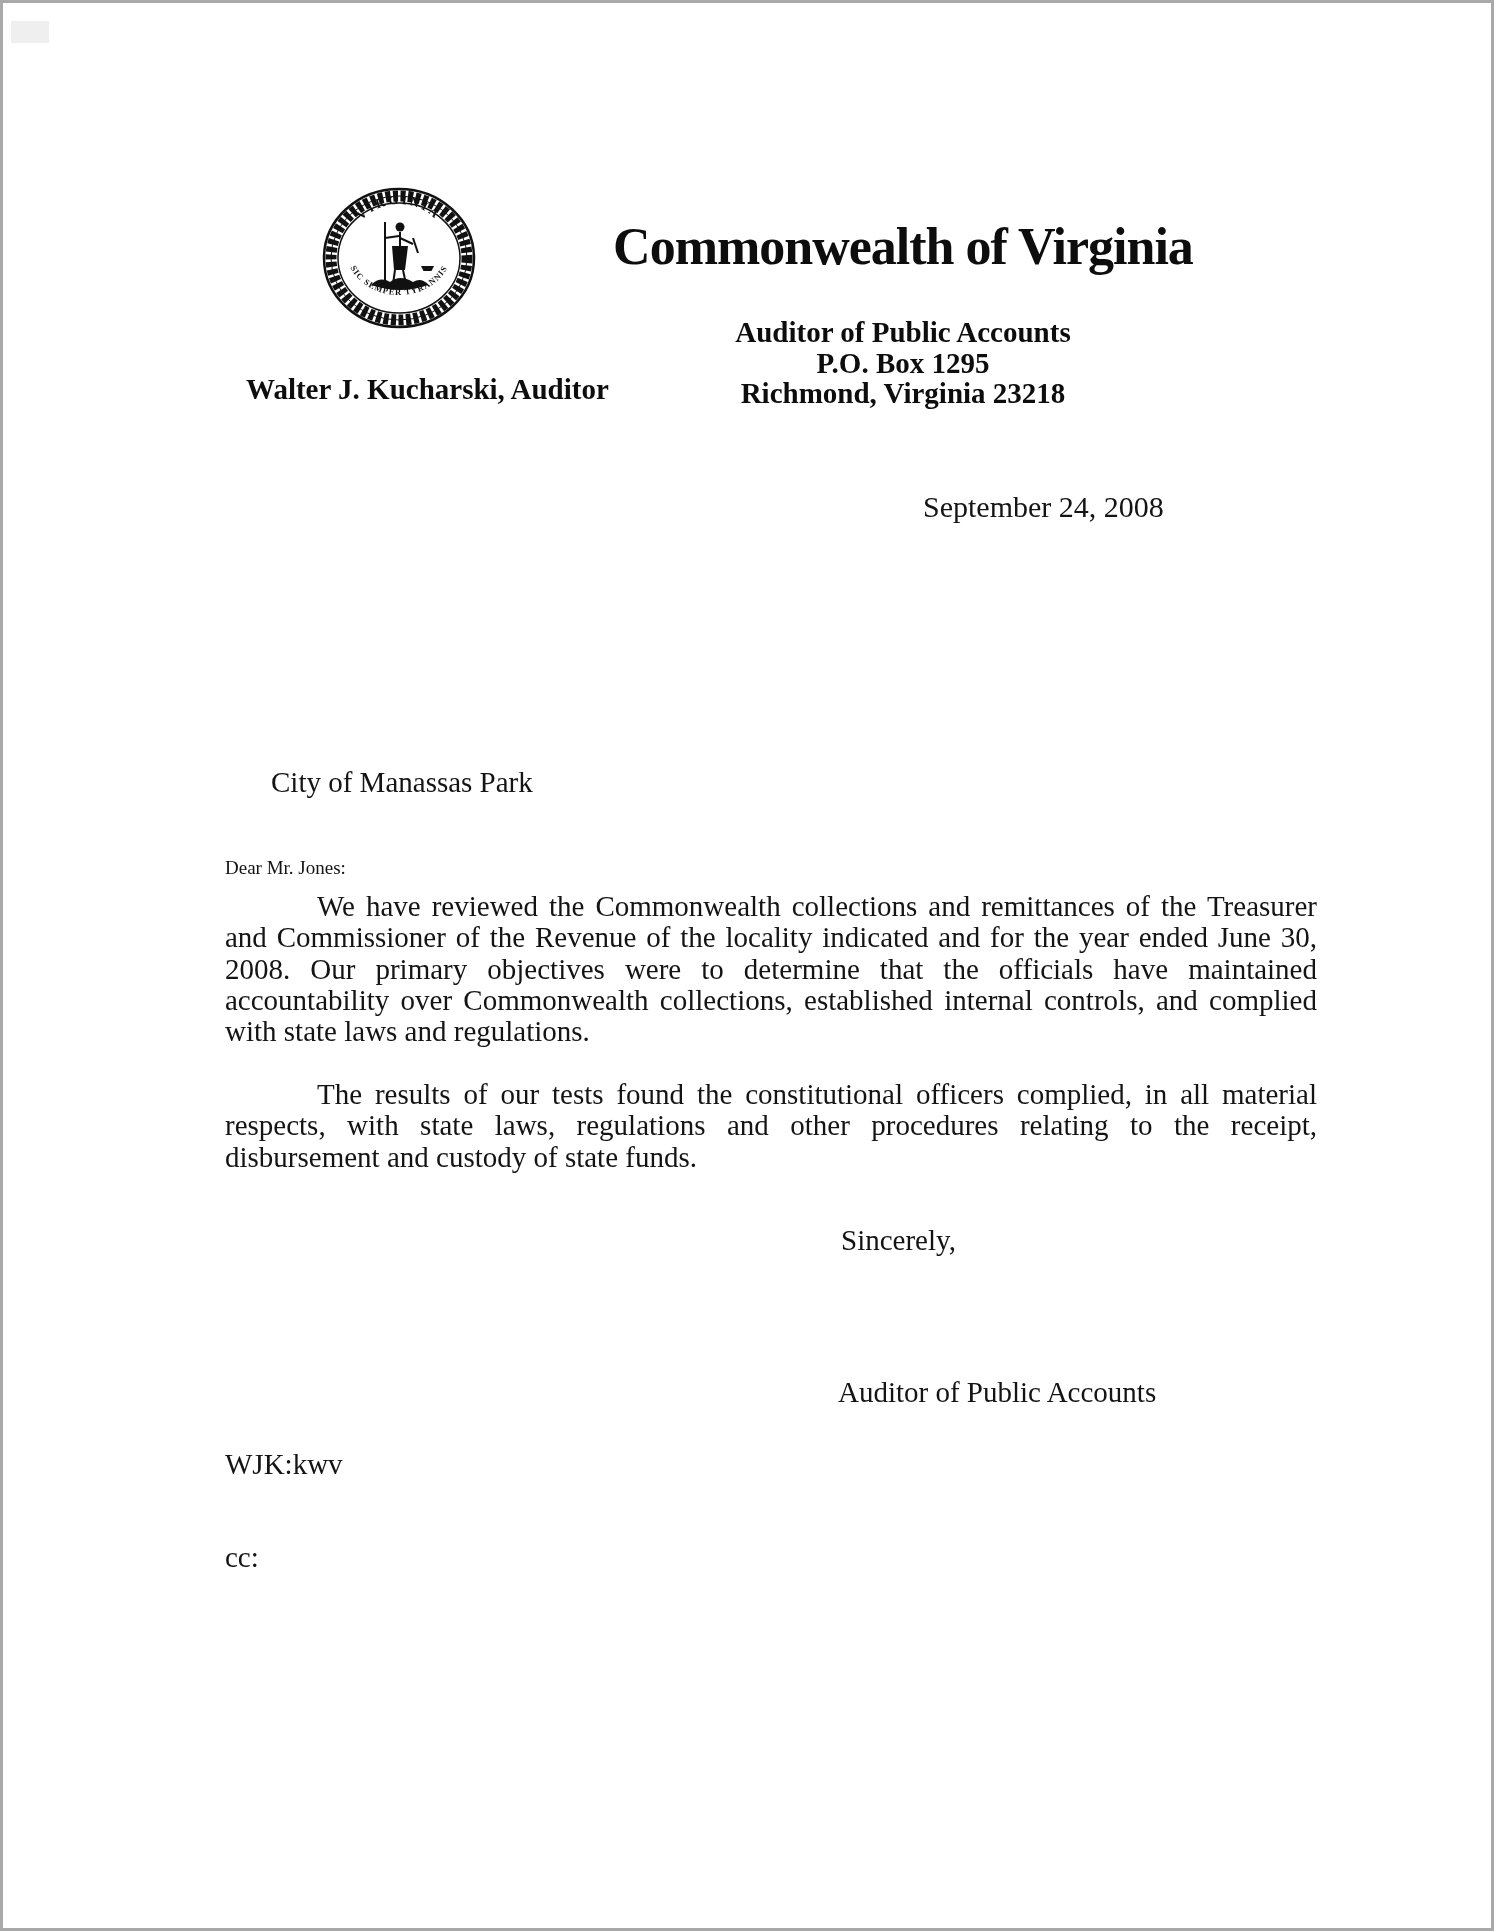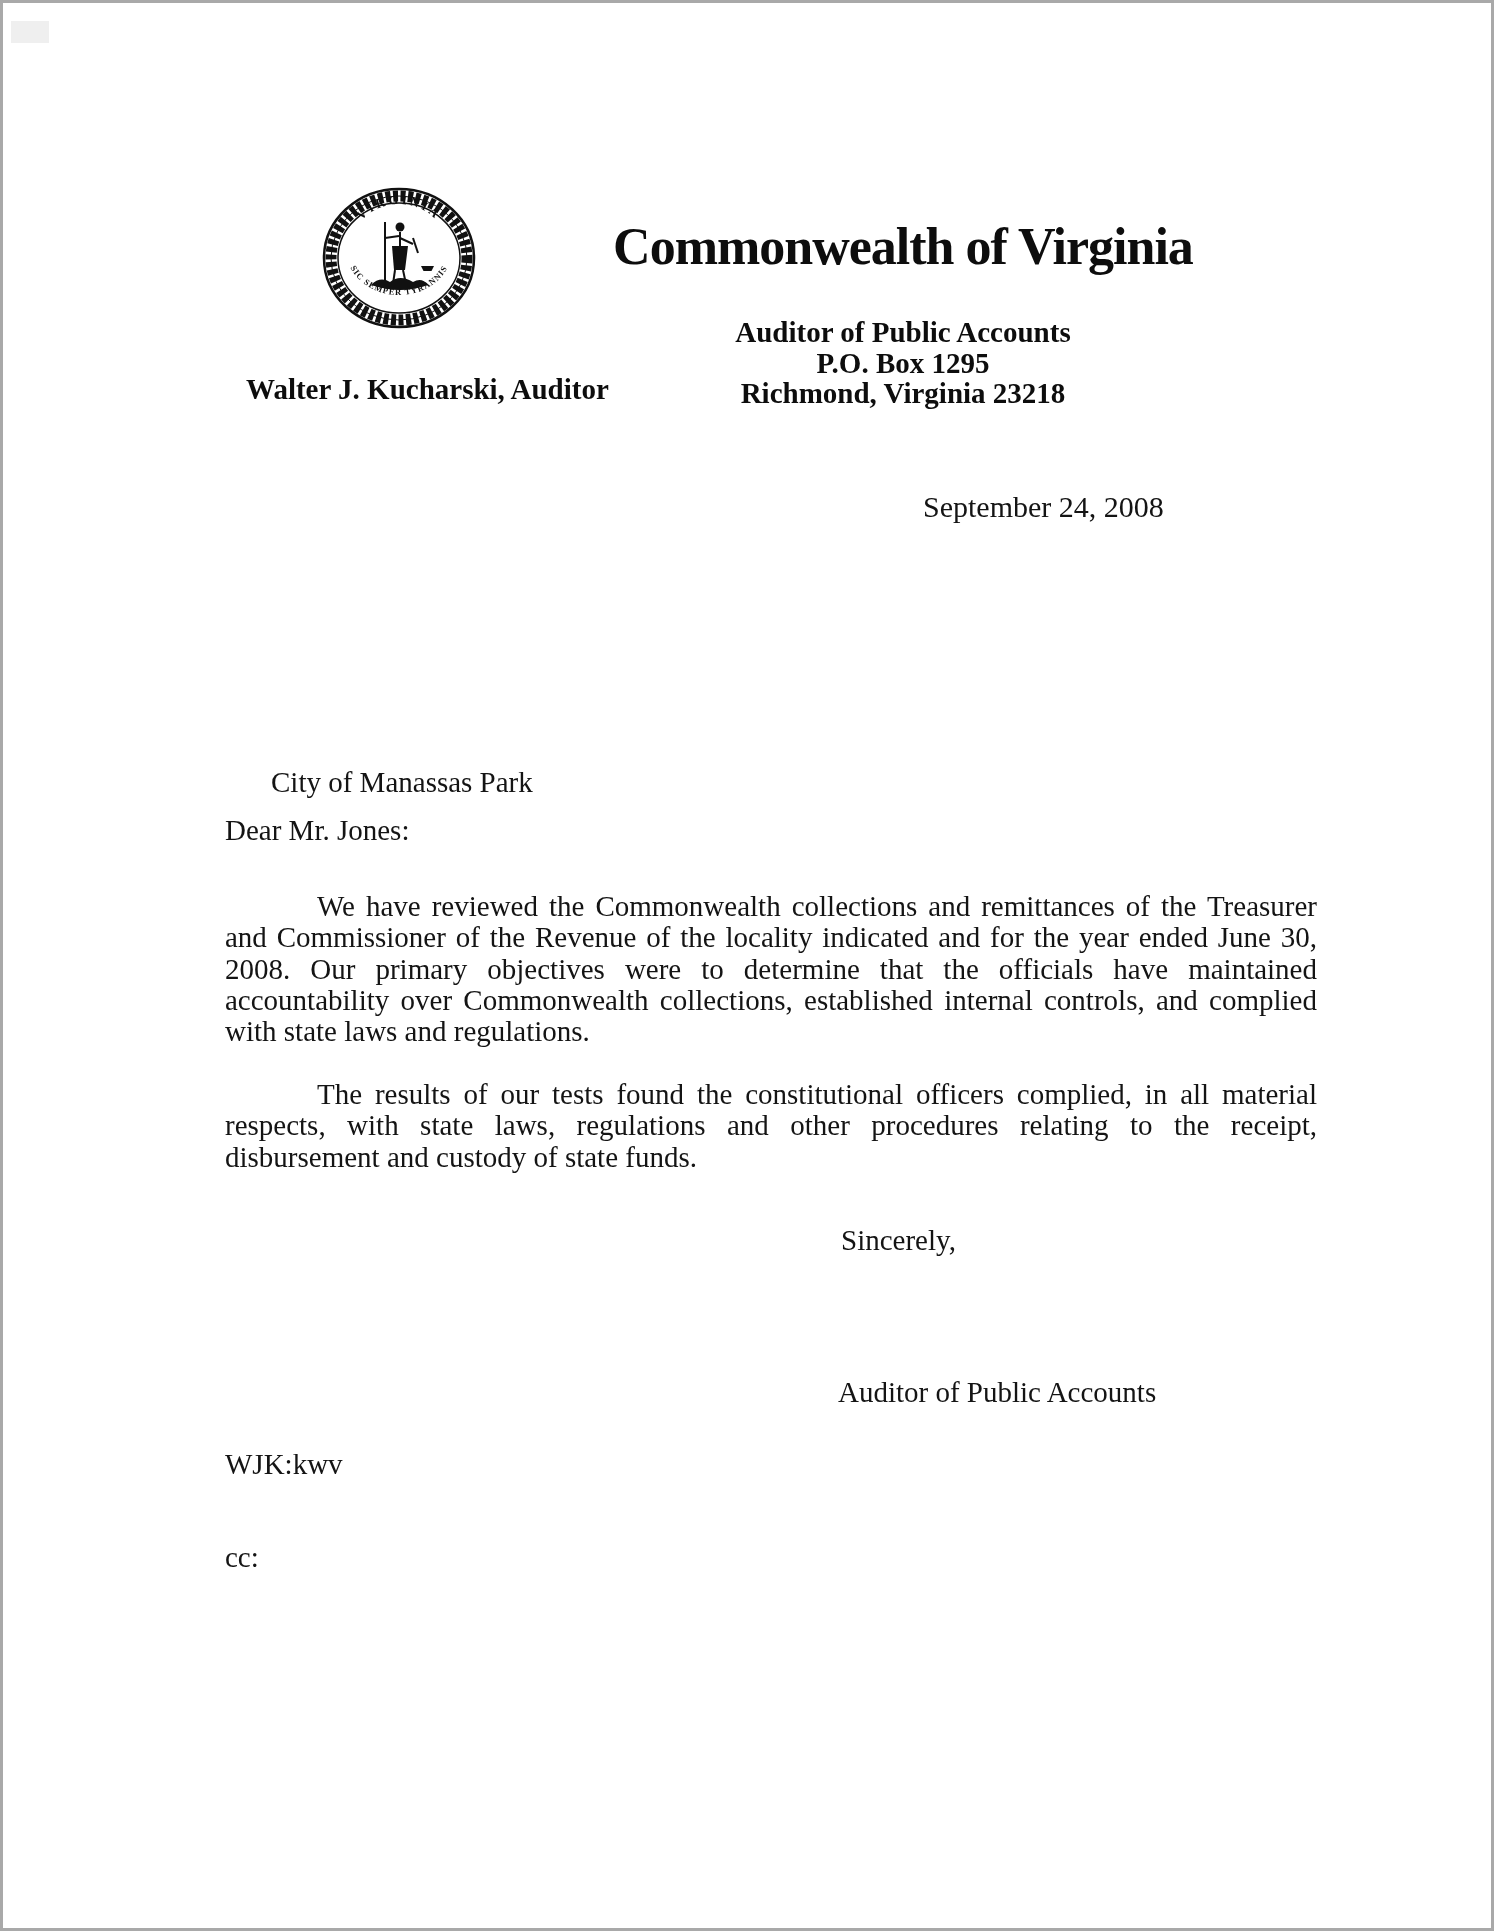--- a/index.html
+++ b/index.html
@@ -36,21 +36,21 @@
   .auditor-name{
     left:229px;top:371px;width:420px;
     font-size:29px;line-height:31px;font-weight:700;
     color:#0d0d0d;
     margin-left:14px;
   }
   
   .date-line{left:920px;top:488px;font-size:30px;line-height:31px;}
   .recipient-block{left:222px;top:607px;font-size:29px;line-height:31.4px;white-space:pre-wrap;}
   .reference-line{left:222px;top:764px;font-size:29px;line-height:31px;margin-left:46px;}
-  .salutation{left:222px;top:812px;font-size:29px;line-height:31px;}
+  .salutation{left:222px;top:849px;font-size:19px;line-height:31px;}
   .body-para{
     left:222px;width:1092px;
     font-size:29px;line-height:31.35px;
     text-align:justify;text-indent:92px;
   }
   .para-1{top:888px;}
   .para-2{top:1076px;}
   .closing{left:838px;top:1222px;font-size:29px;line-height:31px;text-align:right;}
   .signer-title{left:835px;top:1374px;font-size:29px;line-height:31px;}
   .initials{left:222px;top:1446px;font-size:29px;line-height:31px;}

